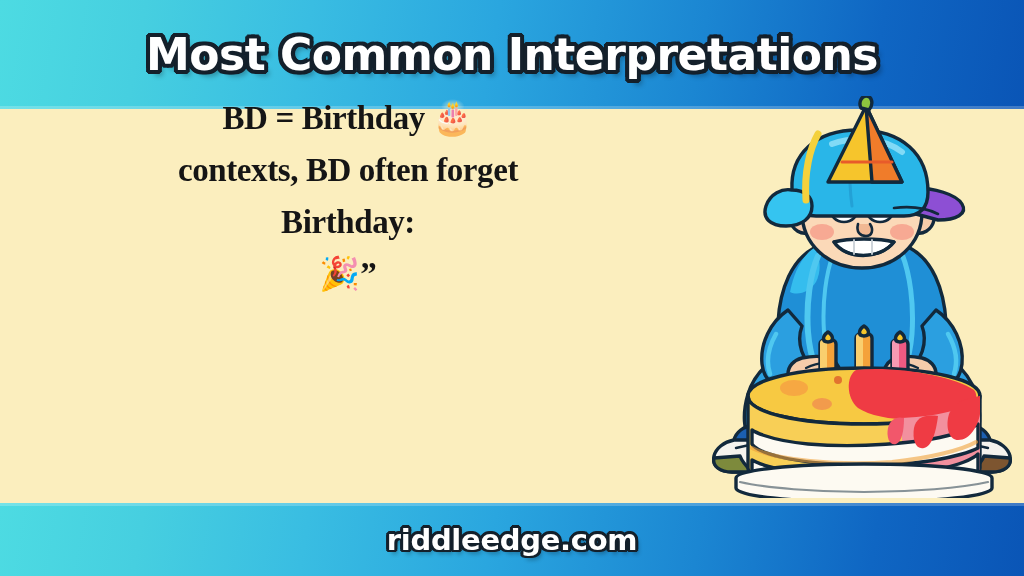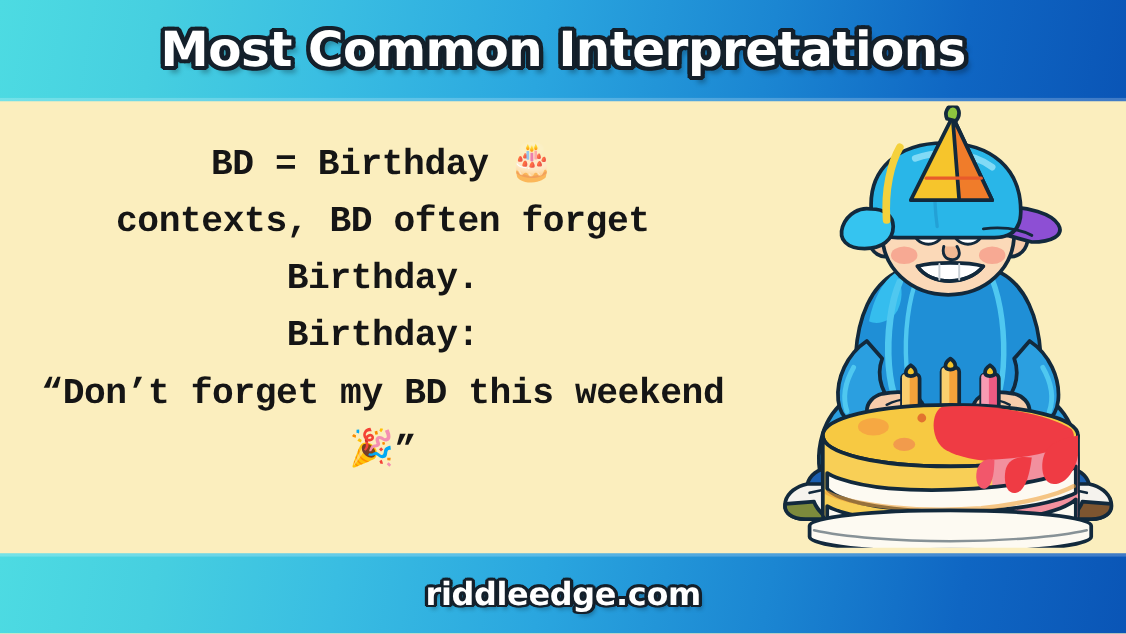--- a/index.html
+++ b/index.html
@@ -16,21 +16,21 @@
     width:1024px; height:576px;
     background:#FBEEBE;
   }
 
   
   .band {
     position:absolute; left:0; width:1024px;
     display:flex; align-items:center; justify-content:center;
     background:linear-gradient(100deg,#4ddbe2 0%,#46cfe0 14%,#39bde2 30%,#2aa6df 48%,#1b86d2 68%,#0f66c3 85%,#0a55b6 100%);
   }
-  #header-band { top:0; height:92px; }
+  #header-band { top:0; height:109px; }
   #footer-band { top:503px; height:73px; }
 
   .band::after{
     content:""; position:absolute; left:0; right:0; height:3px;
     background:rgba(255,255,255,.22);
   }
   #header-band::after{ bottom:0; }
   #footer-band::after{ top:0; }
 
   
@@ -64,25 +64,25 @@
        0   -2px 0 #14202b,  0    2px 0 #14202b,
       -1px -3px 0 #14202b,  1px -3px 0 #14202b,
       -3px -1px 0 #14202b,  3px -1px 0 #14202b,
       -3px  1px 0 #14202b,  3px  1px 0 #14202b,
        3px  4px 4px rgba(0,0,0,.3);
   }
 
   
   #body-copy {
     position:absolute;
-    left:14px; top:124px;
+    left:14px; top:92px;
     width:668px;
     text-align:center;
     color:#151515;
-    font-family:Liberation Mono, monospace;
+    font-family:Liberation Serif, serif;
     font-weight:bold;
     font-size:33px;
     line-height:52px;
     letter-spacing:-0.4px;
   }
   #body-copy .ln { display:block; }
 
   
   #illustration { position:absolute; left:706px; top:96px; width:312px; height:402px; }
   #illustration svg { display:block; width:100%; height:100%; }
@@ -92,23 +92,21 @@
 
 <div id="stage">
 
   <div class="band" id="header-band">
     <div class="outlined" id="page-title">Most Common Interpretations</div>
   </div>
 
   <div id="body-copy">
     <span class="ln">BD = Birthday 🎂</span>
     <span class="ln">contexts, BD often forget</span>
-    <span class="ln">Birthday.</span>
     <span class="ln">Birthday:</span>
-    <span class="ln">“Don’t forget my BD this weekend</span>
     <span class="ln">🎉”</span>
   </div>
 
   <div id="illustration">
     <svg viewBox="0 0 312 402" xmlns="http://www.w3.org/2000/svg">
       <g stroke="#12293c" stroke-width="3.4" stroke-linejoin="round" stroke-linecap="round">
 
         <g>
           <path d="M104 250 C74 254 50 272 42 298 C36 318 38 336 44 344 L84 344 C80 322 88 300 108 288 Z" fill="#2b9fe0"></path>
           <path d="M208 250 C238 254 262 272 270 298 C276 318 274 336 268 344 L228 344 C232 322 224 300 204 288 Z" fill="#2b9fe0"></path>

